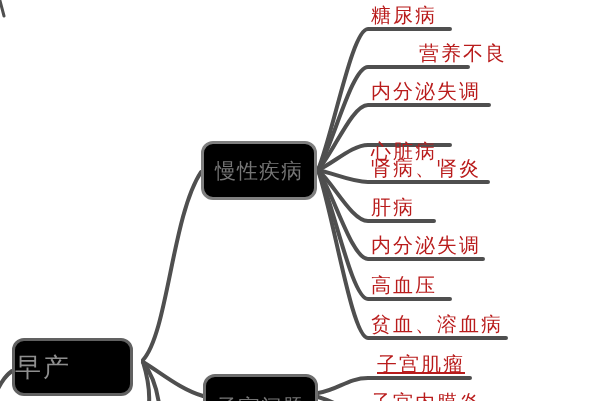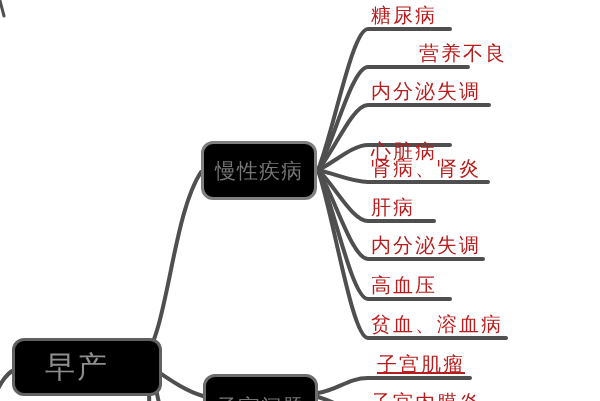--- a/index.html
+++ b/index.html
@@ -9,24 +9,23 @@
     font-family:"Liberation Sans","DejaVu Sans",sans-serif;
   }
   #canvas{position:absolute;left:0;top:0;width:600px;height:401px;}
   svg#links{position:absolute;left:0;top:0;z-index:1;}
   .node-box{
     position:absolute;z-index:2;background:#000000;
     border-style:solid;border-width:3px;border-radius:12px;
     display:flex;align-items:center;box-sizing:border-box;
   }
   .root-box{
-    left:12px;top:338px;width:150px;height:58px;
+    left:12px;top:338px;width:121px;height:58px;
     border-color:#616161;
-    padding-left:30px;
-    color:#8e8e8e;font-size:30px;letter-spacing:2px;
+    color:#8e8e8e;font-size:26px;letter-spacing:2px;
   }
   .branch-box-1{
     left:201px;top:141px;width:116px;height:59px;
     border-color:#7f7f7f;justify-content:center;
     color:#767676;font-size:21px;letter-spacing:1px;
   }
   .branch-box-2{
     left:203px;top:374px;width:115px;height:62px;
     border-color:#6d6d6d;justify-content:center;align-items:flex-start;
     padding-top:16px;

